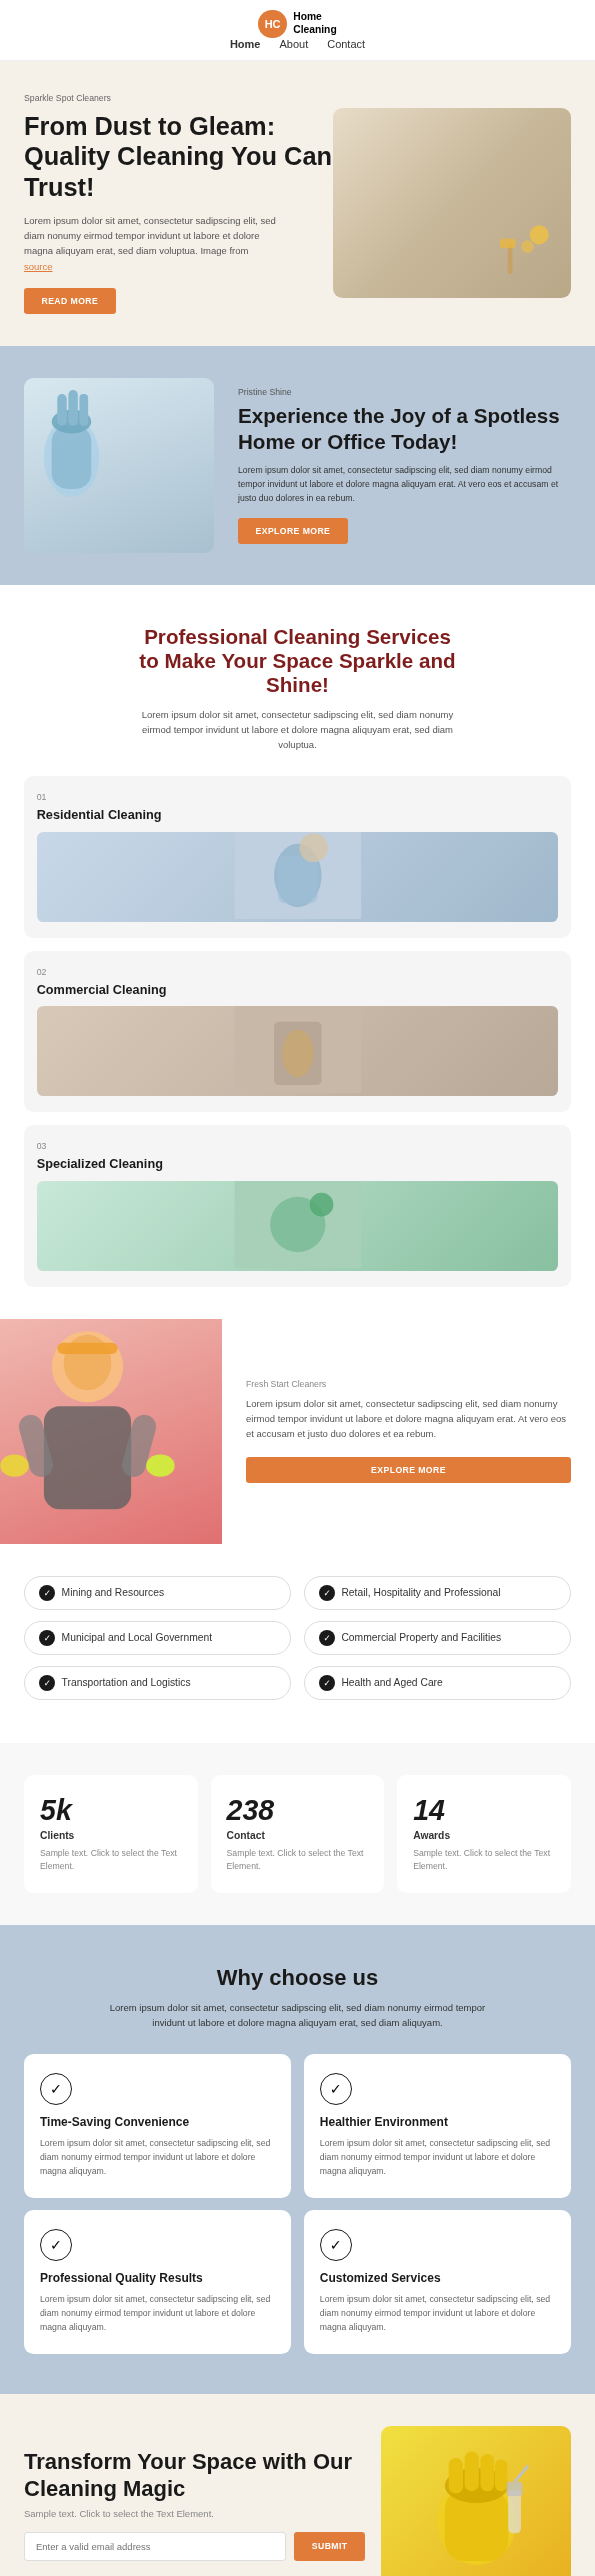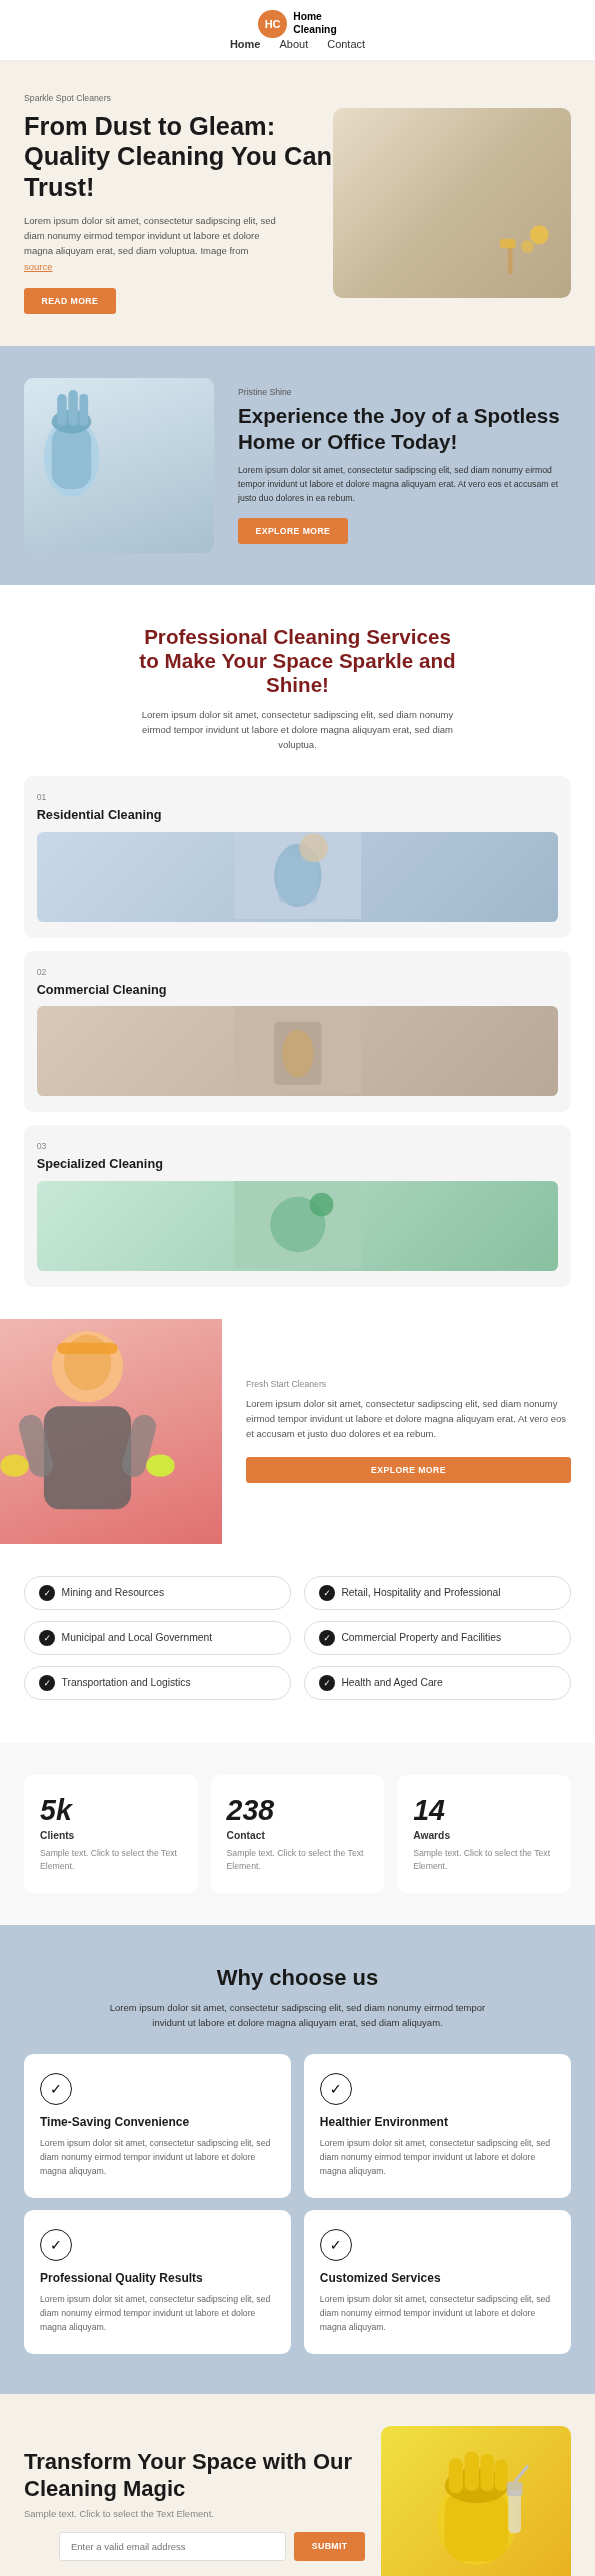--- a/index.html
+++ b/index.html
@@ -154,21 +154,21 @@
     .why-card p { font-size: 8.7px; color: #666; line-height: 1.6; }
 
     
     .cta-section {
       background: #f5f0e8; display: flex; align-items: center; gap: 16px;
       padding: 32px 24px; min-height: 175px;
     }
     .cta-content { flex: 1; }
     .cta-content h2 { font-size: 22px; font-weight: 900; color: #1a1a1a; margin-bottom: 6.3px; line-height: 1.2; }
     .cta-content .cta-sub { font-size: 9.5px; color: #888; margin-bottom: 12.7px; }
-    .cta-form { display: flex; gap: 8px; margin-left: 35px; }
+    .cta-form { display: flex; gap: 8px; }
     .cta-input {
       flex: 1; padding: 8px 11px; border: 1.2px solid #ddd; border-radius: 3.2px;
       font-size: 9.5px; outline: none;
     }
     .cta-image {
       width: 190px; flex-shrink: 0; height: 159px;
       background: linear-gradient(135deg, #f0e040 0%, #e8b020 100%);
       border-radius: 9.5px; overflow: hidden;
       display: flex; align-items: center; justify-content: center;
     }

